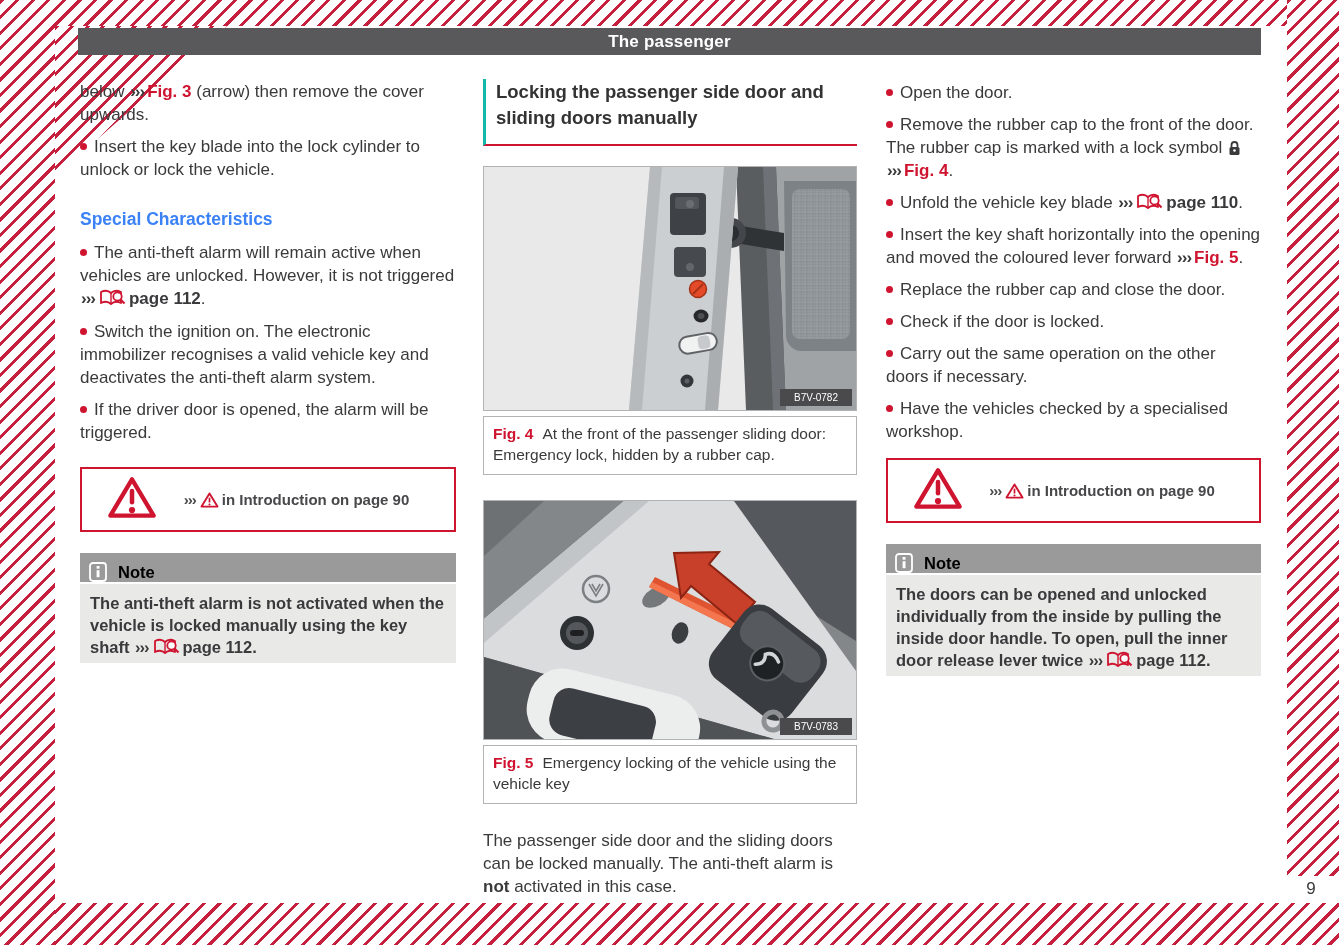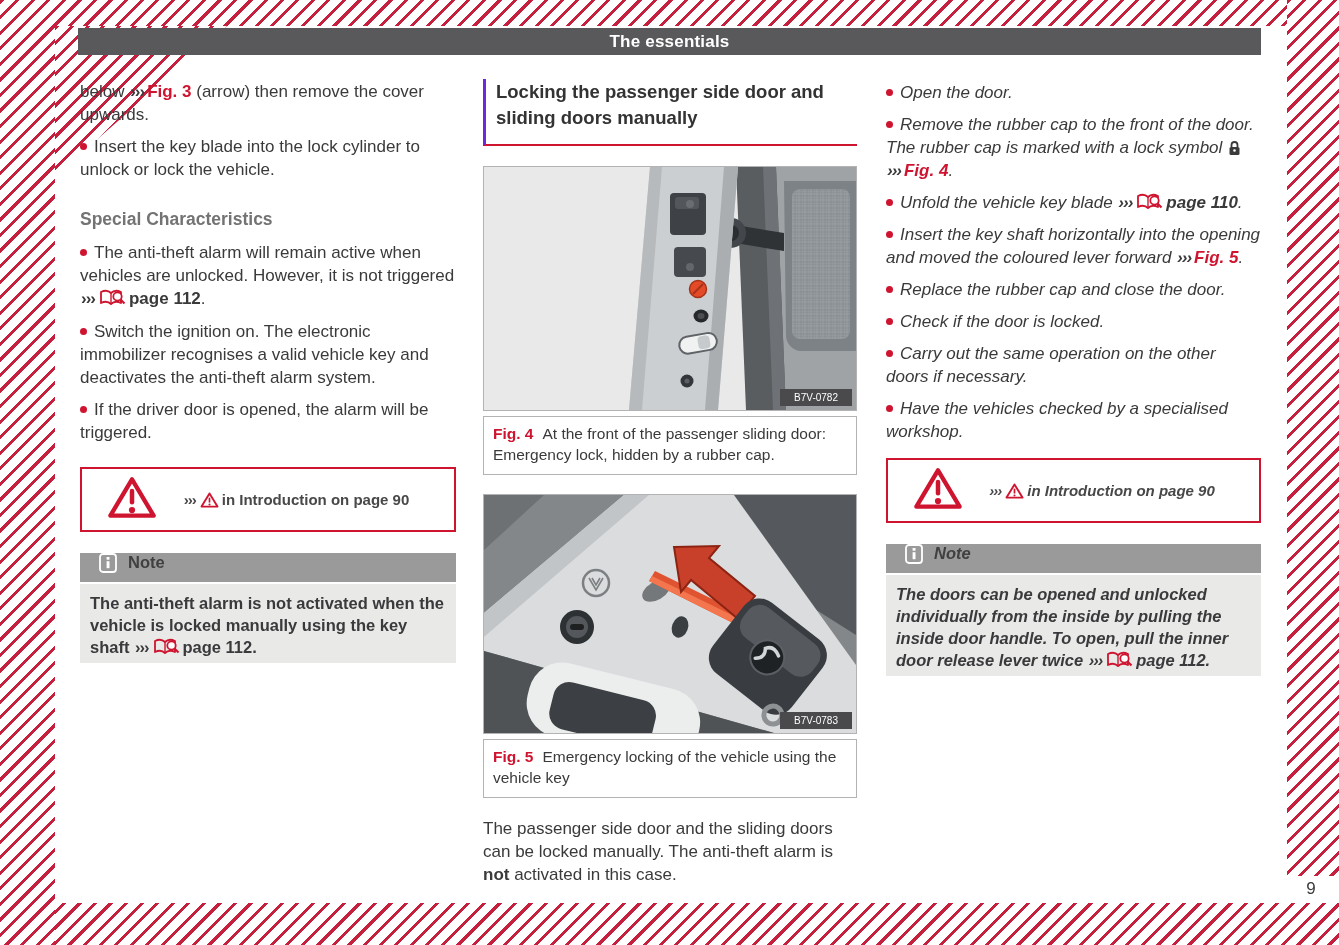--- a/index.html
+++ b/index.html
@@ -14,62 +14,62 @@
   .stripe-left{left:0;top:0;width:55px;height:945px;}
   .stripe-right{right:0;top:0;width:52px;height:876px;}
   .stripe-corner-tl{left:55px;top:26px;width:172px;height:150px;clip-path:polygon(0 0,100% 0,0 100%);}
   
   .header-bar{position:absolute;left:78px;top:28px;width:1183px;height:27px;background:#59585b;
     color:#fff;font-weight:bold;font-size:17px;line-height:27px;text-align:center;letter-spacing:.2px;}
   
   .col{position:absolute;}
   .col1{left:80px;top:80px;width:376px;}
   .col2{left:483px;top:79px;width:374px;}
-  .col3{left:886px;top:81px;width:375px;font-style:italic;}
+  .col3{left:886px;top:81px;width:375px;}
   p.body-text{font-size:17px;line-height:23px;margin:0 0 9px;color:#3a3a3c;}
   .dot{display:inline-block;width:7px;height:7px;border-radius:50%;background:#cf1430;margin-right:7px;vertical-align:2px;}
   .chev{font-weight:bold;letter-spacing:-1px;padding:0 3px 0 1px;white-space:nowrap;}
   .figref{color:#cf1430;font-weight:bold;}
   .pageref{font-weight:bold;}
-  h3.subhead{font-size:17.5px;font-weight:bold;color:#737373;margin:21px 0 11px;}
+  h3.subhead{font-size:17.5px;font-weight:bold;color:#3b82f6;margin:21px 0 11px;}
   .inline-ic{display:inline-block;vertical-align:-3px;margin:0 3px 0 1px;}
   .inline-ic svg{display:block;}
   
   .warn{border:2px solid #cf1430;display:flex;align-items:center;padding:6px 20px;min-height:48px;background:#fff;}
   .warn-text{flex:1;text-align:center;font-size:15px;font-weight:bold;color:#48484a;}
   .warn-tri{flex:0 0 auto;margin-left:4px;}
   .mt-warn1{margin-top:23px;}
   .mt-warn3{margin-top:15px;}
   
   .note{margin-top:21px;}
-  .note-head{background:#9b9a9b;height:29px;display:flex;align-items:flex-start;gap:11px;padding:0 19px;color:#404040;font-weight:bold;font-size:16.5px;}
+  .note-head{background:#9b9a9b;height:29px;display:flex;align-items:flex-end;gap:11px;padding:0 9px;color:#000000;font-weight:bold;font-size:16.5px;}
   .note-body{background:#e9e9e8;margin-top:2px;padding:8px 10px 5px;font-size:16.5px;font-weight:bold;line-height:22px;color:#3a3a3c;}
   
   .mid-head{font-size:18.5px;font-weight:bold;color:#333;line-height:26px;
-    border-left:3px solid #6d28d9;border-bottom:2px solid #cf1430;padding:0 0 13px 10px;margin:0 0 20px;}
-  .figure{margin-bottom:19px;}
+    border-left:3px solid #14b8a6;border-bottom:2px solid #cf1430;padding:0 0 13px 10px;margin:0 0 20px;}
+  .figure{margin-bottom:25px;}
   .fig-img{border:1px solid #b3b3b3;line-height:0;}
   .fig-img svg{display:block;}
   .fig-cap{border:1px solid #b3b3b3;margin-top:5px;padding:6px 9px 9px;font-size:15.5px;line-height:21px;color:#3a3a3c;}
   .fig-label{color:#cf1430;font-weight:bold;margin-right:9px;}
   .closing{margin-top:26px;}
   .bold{font-weight:bold;}
   
   .page-num{position:absolute;left:1294px;top:879px;width:34px;text-align:center;font-size:17px;color:#3a3a3c;}
 </style>
 </head>
 <body>
 
 <div class="stripe stripe-top"></div>
 <div class="stripe stripe-bottom"></div>
 <div class="stripe stripe-left"></div>
 <div class="stripe stripe-right"></div>
 <div class="stripe stripe-corner-tl"></div>
 
-<div class="header-bar">The essentials</div>
+<div class="header-bar">The passenger</div>
 
 <div class="col col1">
   <p class="body-text"><span>below </span><span class="chev">›››</span><span class="figref">Fig. 3</span><span> (arrow) then remove the cover upwards.</span></p>
 
   <p class="body-text" style="margin-bottom:28px;"><span class="dot"></span><span>Insert the key blade into the lock cylinder to unlock or lock the vehicle.</span></p>
 
   <h3 class="subhead">Special Characteristics</h3>
 
   <p class="body-text" style="margin-bottom:10px;"><span class="dot"></span><span>The anti-theft alarm will remain active when vehicles are unlocked. However, it is not triggered </span><span class="chev">›››</span><span class="inline-ic"><svg width="27" height="18" viewBox="0 0 27 18">
           <path d="M2 3 C6 1 10 2 12 4 C14 2 18 1 22 3 V14 C18 12 14 13 12 15 C10 13 6 12 2 14 Z" fill="none" stroke="#cf1430" stroke-width="1.8" stroke-linejoin="round"></path>

